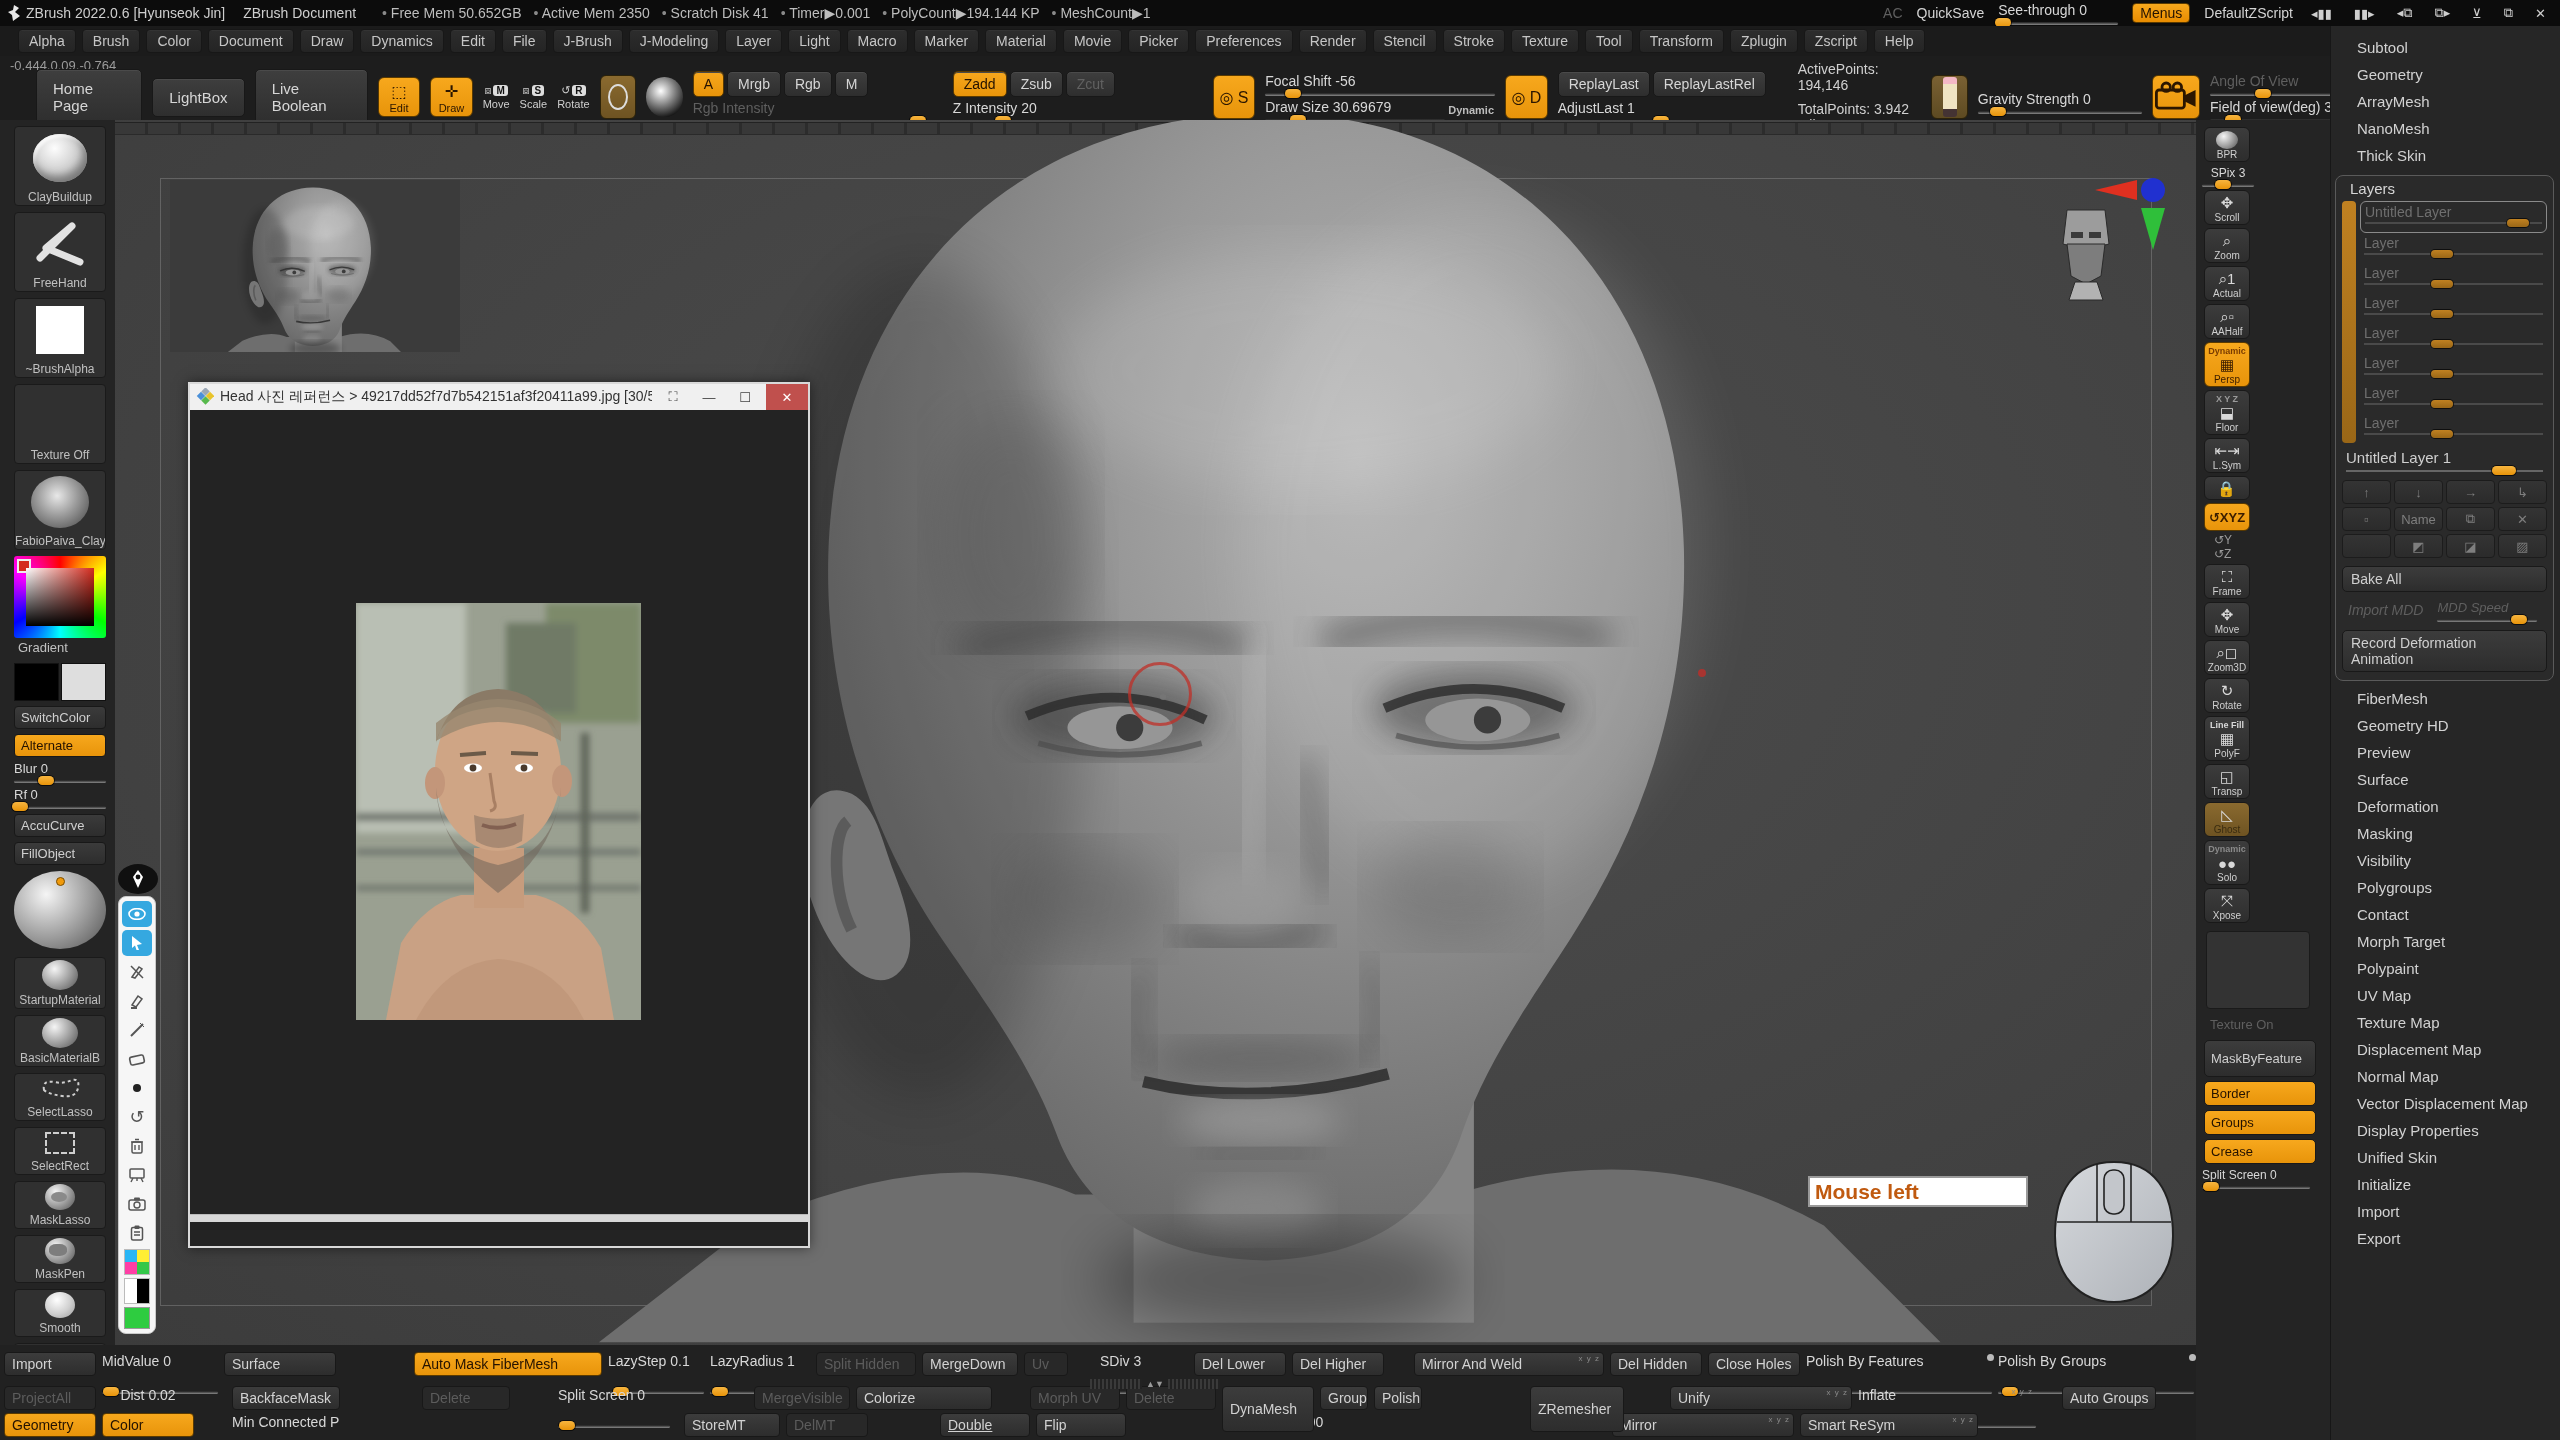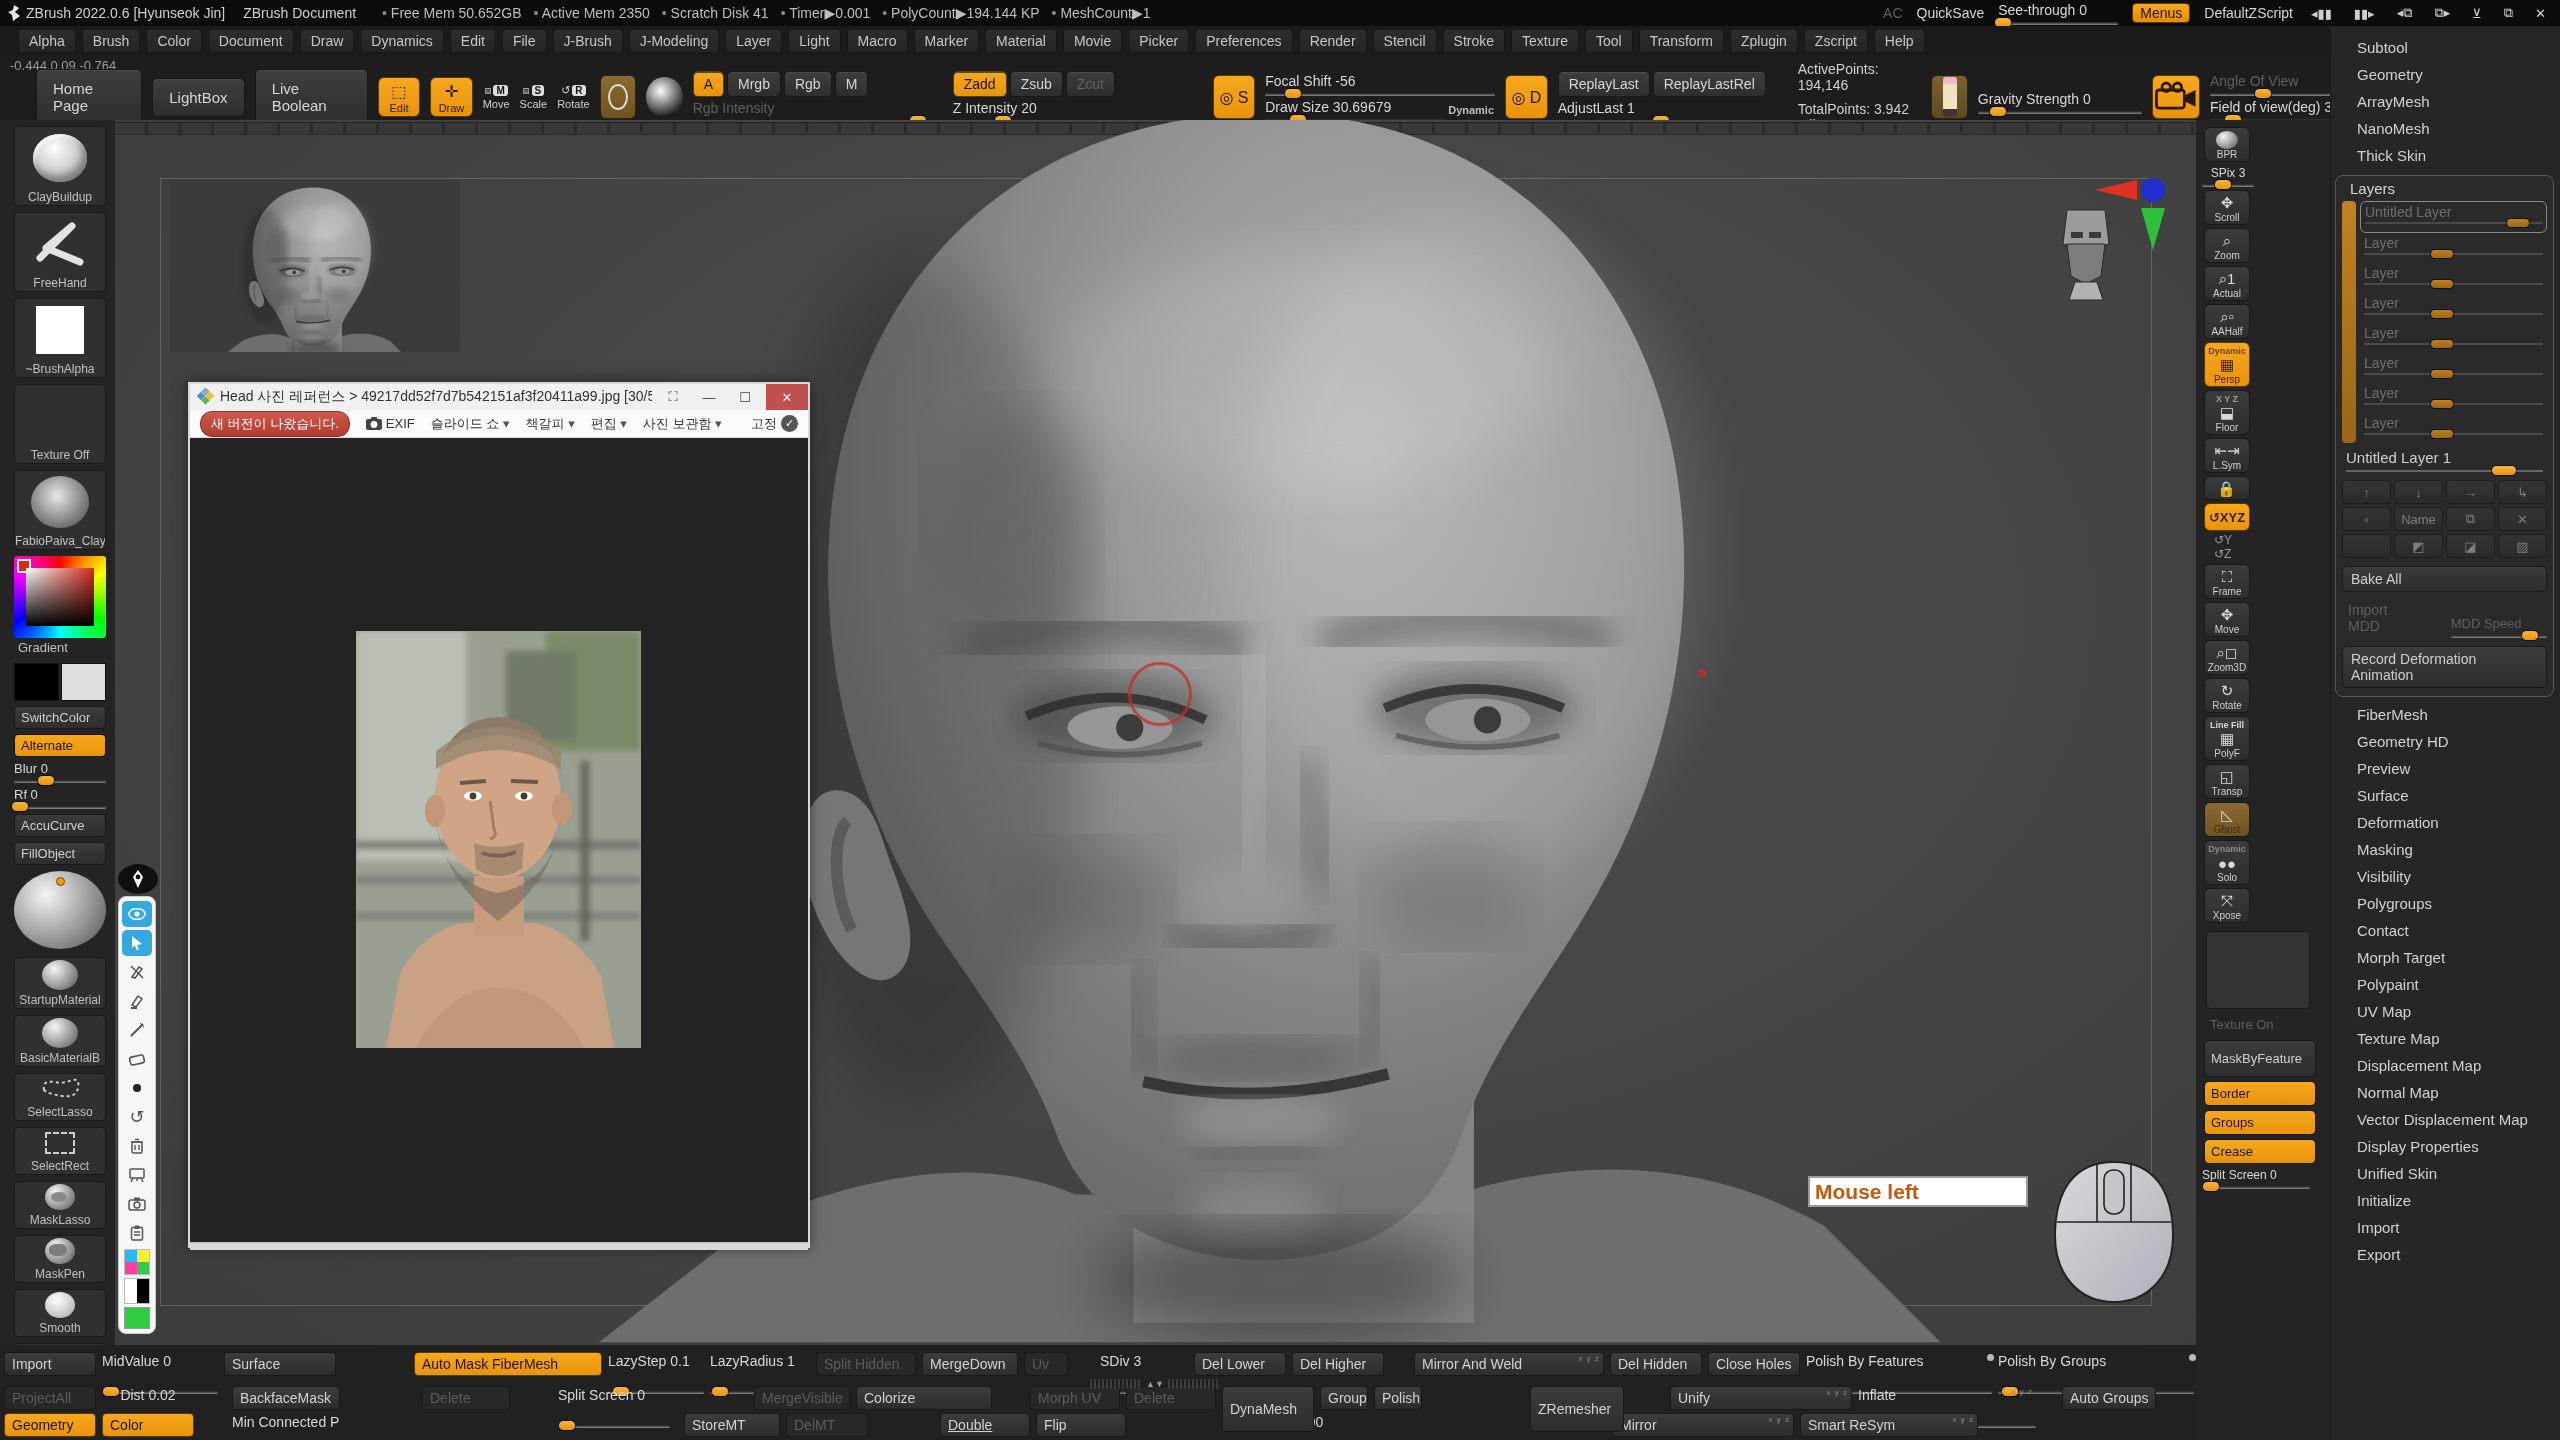--- a/index.html
+++ b/index.html
@@ -125,21 +125,21 @@
   .lp-row{position:relative;padding:2px 4px 8px;color:#6f6f6f;font-size:14px;}
   .lp-row .rtrk{position:relative;height:2px;background:#4a4a4a;margin-top:2px;}
   .lp-row .rtrk .knob{width:22px;height:8px;top:-3px;background:linear-gradient(#c08121,#9a6717);}
   .lp-row.selected{border:1px solid #8a8a8a;border-radius:6px;}
   .lp-cur{margin-top:6px;padding:0 4px;color:#cfcfcf;font-size:15px;}
   .lp-cur .rtrk{position:relative;height:2px;background:#666;margin-top:4px;}
   .lp-cur .rtrk .knob{width:24px;height:9px;top:-4px;}
   .lp-grid{display:grid;grid-template-columns:repeat(4,1fr);gap:3px;margin-top:8px;}
   .lp-cell{height:24px;background:linear-gradient(#343434,#2b2b2b);border:1px solid #1c1c1c;border-radius:4px;display:flex;align-items:center;justify-content:center;color:#7e7e7e;font-size:13px;}
   .lp-bakebtn{margin-top:8px;background:linear-gradient(#3c3c3c,#2d2d2d);border:1px solid #191919;border-radius:5px;color:#cfcfcf;font-size:14px;padding:4px 8px;}
-  .lp-mdd{display:flex;gap:24px;margin-top:6px;align-items:flex-end;}
+  .lp-mdd{display:flex;gap:8px;margin-top:6px;align-items:flex-end;font-style:italic;}
   .lp-mdd .imdd{color:#5f5f5f;font-size:14px;padding:4px 6px;}
   
   #bottom{position:absolute;left:0;top:1345px;width:2196px;height:95px;background:#212121;padding:5px 0 0 4px;}
   .bp-row{display:flex;align-items:flex-start;gap:6px;height:25px;margin-top:2px;}
   .bp-row2{margin-top:9px;}
   .bp-btn{position:relative;background:linear-gradient(#3c3c3c,#2d2d2d);border:1px solid #181818;border-radius:4px;color:#d2d2d2;font-size:14px;padding:3px 7px;height:24px;white-space:nowrap;overflow:hidden;}
   .t-btnO{background:linear-gradient(#f7a81d,#e8940a);color:#241200;border-color:#5a3a00;}
   .t-btnD{color:#5c5c5c;background:#282828;}
   .t-tall{height:46px;z-index:3;display:flex;align-items:center;}
   .t-sp{visibility:hidden;border:none;background:none;}
@@ -568,39 +568,20 @@
           <rect x="11" y="5" width="6" height="6" transform="rotate(45 14 8)" fill="#e8c32a"></rect>
           <rect x="2" y="5" width="6" height="6" transform="rotate(45 5 8)" fill="#4a90d9"></rect>
           <rect x="6.5" y="9.5" width="6" height="6" transform="rotate(45 9.5 12.5)" fill="#57b94c"></rect>
         </svg>
         <span class="ttl">Head 사진 레퍼런스 &gt; 49217dd52f7d7b542151af3f20411a99.jpg [30/55] -...</span>
         <span class="v-winbtn">⛶</span>
         <span class="v-winbtn">—</span>
         <span class="v-winbtn">☐</span>
         <span class="v-winbtn v-close">✕</span>
       </div>
-      <div id="v-menu">
-        <span class="pill">새 버전이 나왔습니다.</span>
-        <span style="display:flex;align-items:center;gap:4px">
-          <svg width="16" height="13" viewBox="0 0 16 13">
-              <rect x="0" y="2" width="16" height="11" rx="2" fill="#444"></rect>
-              <circle cx="8" cy="7.5" r="3.4" fill="#fff"></circle>
-              <rect x="5" y="0" width="6" height="3" rx="1" fill="#444"></rect>
-            </svg>
-          <span>EXIF</span>
-        </span>
-        <span class="v-drop">슬라이드 쇼</span>
-        <span class="v-drop">책갈피</span>
-        <span class="v-drop">편집</span>
-        <span class="v-drop">사진 보관함</span>
-        <span style="display:flex;align-items:center;gap:4px;margin-left:auto">
-          <span>고정</span>
-          <span style="width:17px;height:17px;border-radius:50%;background:#555;color:#fff;font-size:11px;display:flex;align-items:center;justify-content:center">✓</span>
-        </span>
-      </div>
       <div id="v-content">
         <svg id="v-photo" width="285" height="417" viewBox="0 0 285 417">
           <defs>
               <filter id="pb">
                 <feGaussianBlur stdDeviation="3"></feGaussianBlur>
               </filter>
             </defs>
           <rect width="285" height="417" fill="#9aa091"></rect>
           <g filter="url(#pb)">
             <rect x="0" y="0" width="110" height="230" fill="#b9bfb4"></rect>

